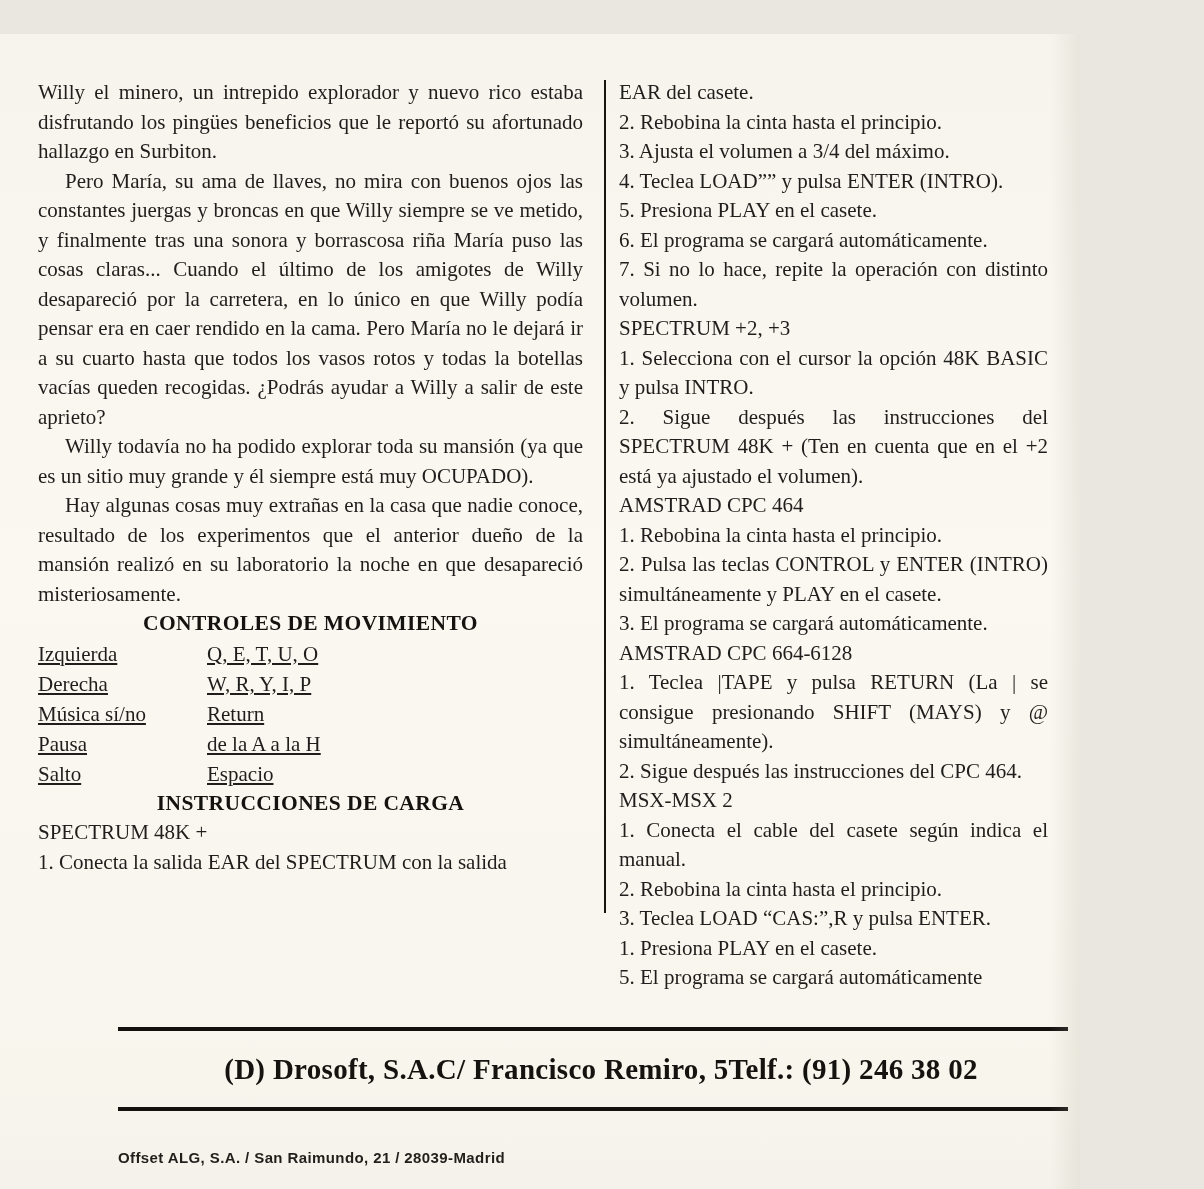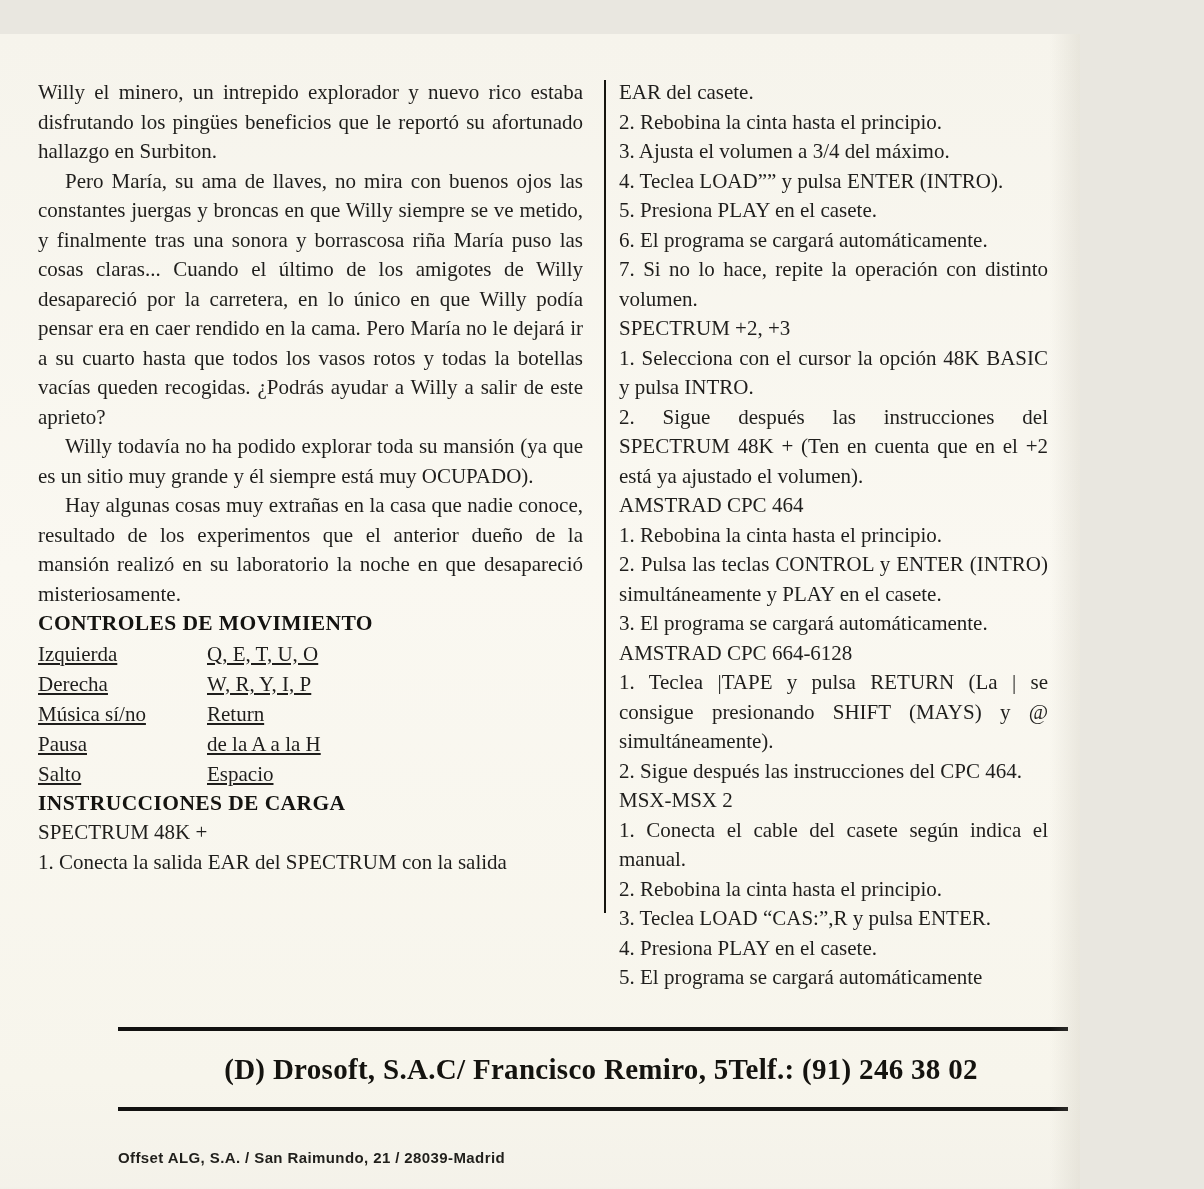--- a/index.html
+++ b/index.html
@@ -34,21 +34,21 @@
     background:#16150f;
     margin-left:21px;margin-right:13px;
     margin-top:2px;
   }
   .col.right{flex:1 1 auto;}
   p{margin:0;}
   .just{text-align:justify;}
   .indent{text-indent:27px;}
   .heading{
     margin:0;font-size:21.5px;line-height:29.5px;
-    font-weight:bold;letter-spacing:0.4px;color:#141310;
+    font-weight:bold;letter-spacing:0.4px;color:#141310;text-align:center;
   }
   .ctl-row{display:flex;line-height:30px;text-decoration:underline;}
   .ctl-label{flex:0 0 169px;}
   .ctl-keys{flex:1;}
   .footer{
     position:absolute;left:118px;top:993px;width:950px;
   }
   .rule{height:4px;background:#121110;}
   .pub-line{
     display:flex;justify-content:center;align-items:center;
@@ -133,21 +133,21 @@
       <p class="just">1. Rebobina la cinta hasta el principio.</p>
       <p class="just">2. Pulsa las teclas CONTROL y ENTER (INTRO) simultáneamente y PLAY en el casete.</p>
       <p class="just">3. El programa se cargará automáticamente.</p>
       <p>AMSTRAD CPC 664-6128</p>
       <p class="just">1. Teclea |TAPE y pulsa RETURN (La | se consigue presionando SHIFT (MAYS) y @ simultáneamente).</p>
       <p class="just">2. Sigue después las instrucciones del CPC 464.</p>
       <p>MSX-MSX 2</p>
       <p class="just">1. Conecta el cable del casete según indica el manual.</p>
       <p class="just">2. Rebobina la cinta hasta el principio.</p>
       <p class="just">3. Teclea LOAD “CAS:”,R y pulsa ENTER.</p>
-      <p class="just">4. Presiona PLAY en el casete.</p>
+      <p class="just">1. Presiona PLAY en el casete.</p>
       <p class="just">5. El programa se cargará automáticamente</p>
     </div>
 
   </div>
 
   <div class="footer">
     <div class="rule"></div>
     <div class="pub-line">
       <span>(D) Drosoft, S.A.</span>
       <span>C/ Francisco Remiro, 5</span>

